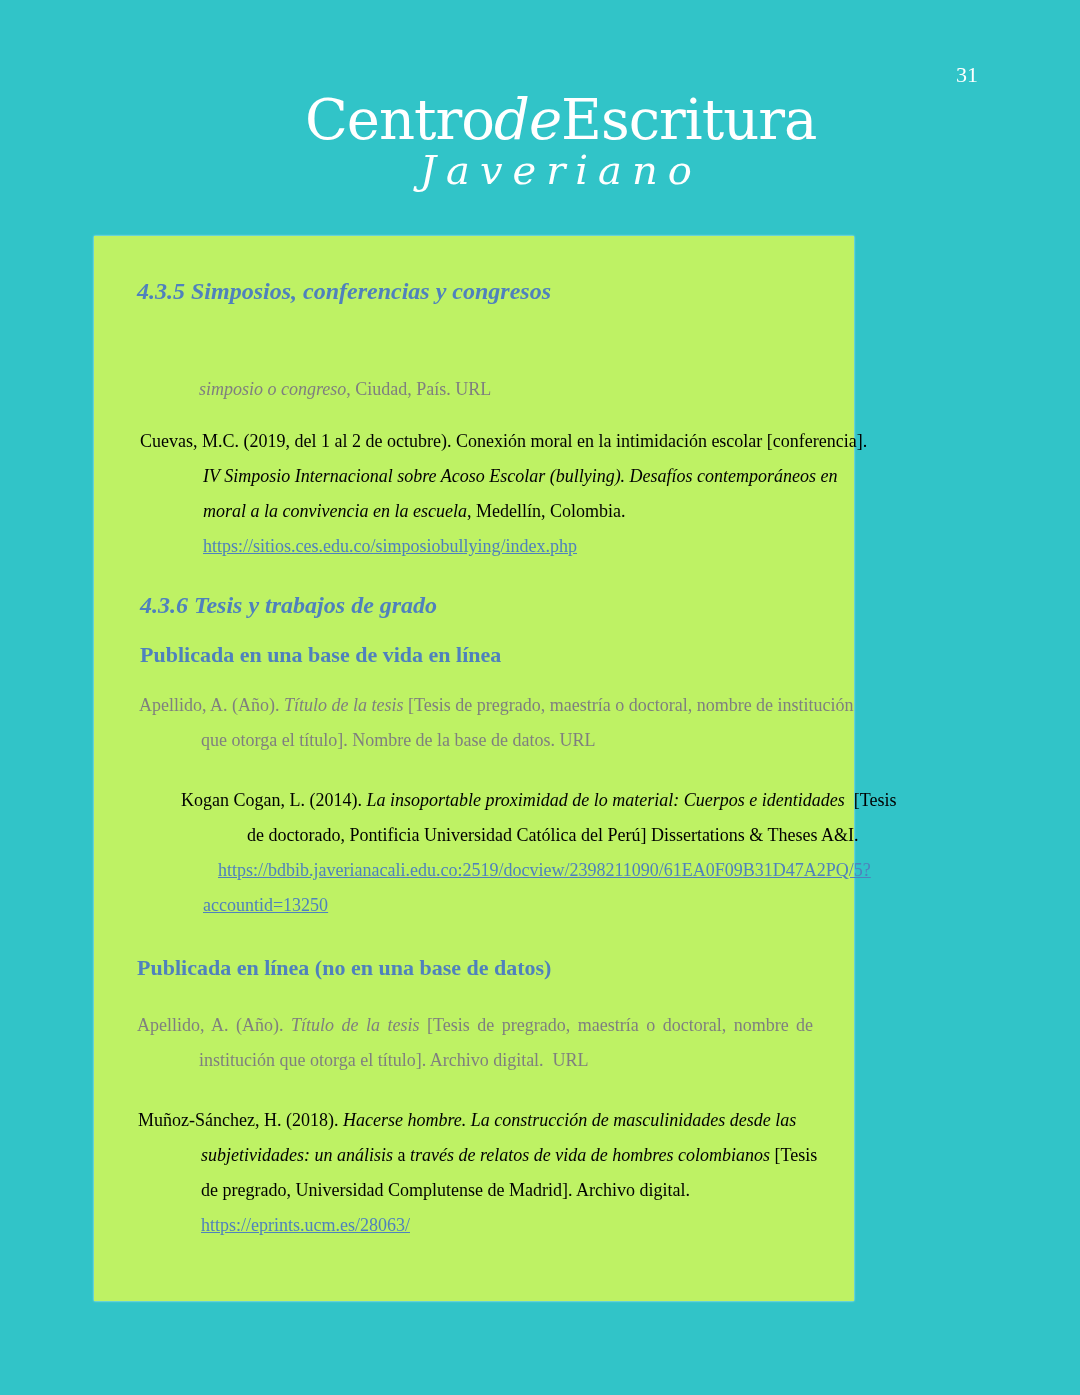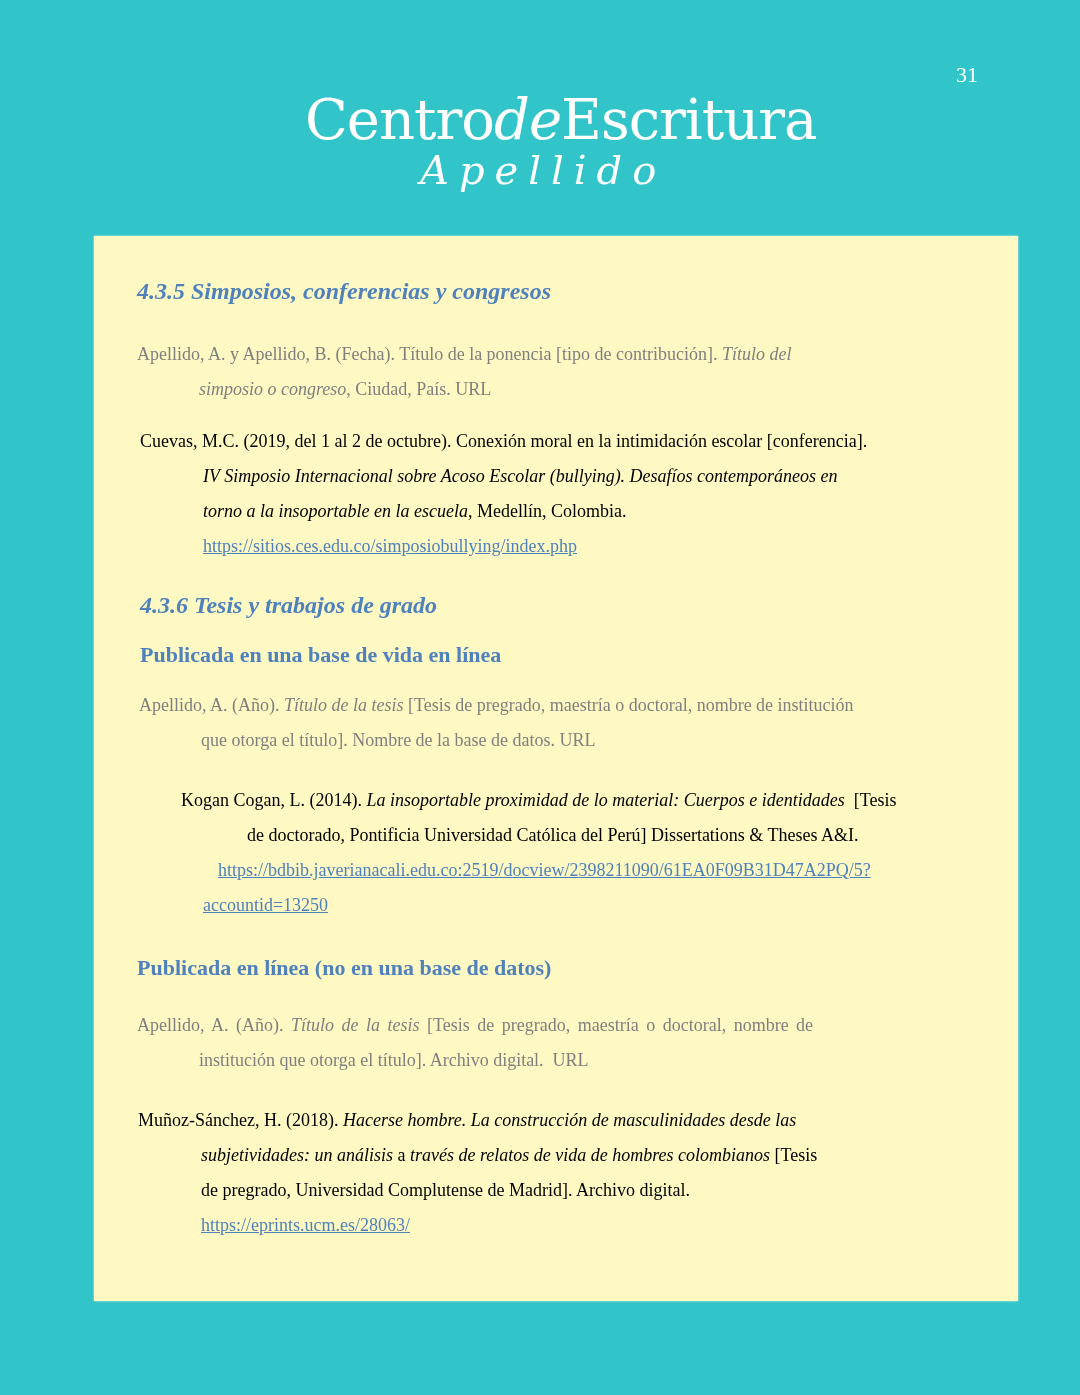--- a/index.html
+++ b/index.html
@@ -26,22 +26,22 @@
     }
     .logo-line1 .de { font-style: italic; }
     .logo-line2 {
       font-family: "DejaVu Serif", serif;
       font-style: italic;
       font-size: 40px; letter-spacing: 10px; line-height: 48px;
       position: absolute; left: 420px; top: 64px;
       white-space: nowrap;
     }
     .card {
-      position: absolute; left: 94px; top: 236px; width: 924px; height: 1065px;
-      background: #fef9c3;
+      position: absolute; left: 94px; top: 236px; width: 760px; height: 1065px;
+      background: #bef264;
       box-shadow: 0 0 2px rgba(255,255,255,0.8);
     }
     .abs { position: absolute; white-space: nowrap; }
     .h-section {
       color: #4f81bd; font-weight: bold; font-style: italic; font-size: 24px;
     }
     .h-sub {
       color: #4f81bd; font-weight: bold; font-size: 22px;
     }
     .gray { color: #7f7f7f; font-size: 18px; }
@@ -49,33 +49,32 @@
     .link { color: #4f81bd; text-decoration: underline; font-size: 18px; }
     i, .it { font-style: italic; }
   </style>
 </head>
 <body>
 
 <div class="page-number">31</div>
 
 <div class="logo">
   <div class="logo-line1"><span>Centro</span><span class="de">de</span><span>Escritura</span></div>
-  <div class="logo-line2">Apellido</div>
+  <div class="logo-line2">Javeriano</div>
 </div>
 
 <div class="card">
 
   <div class="abs h-section" style="left:43px; top:42px;">4.3.5 Simposios, conferencias y congresos</div>
 
-  <div class="abs gray" style="left:43px; top:108px;"><span>Apellido, A. y Apellido, B. (Fecha). Título de la ponencia [tipo de contribución]. </span><span class="it">Título del</span></div>
   <div class="abs gray" style="left:105px; top:143px;"><span class="it">simposio o congreso</span><span>, Ciudad, País. URL</span></div>
 
   <div class="abs black" style="left:46px; top:195px;">Cuevas, M.C. (2019, del 1 al 2 de octubre). Conexión moral en la intimidación escolar [conferencia].</div>
   <div class="abs black it" style="left:109px; top:230px;">IV Simposio Internacional sobre Acoso Escolar (bullying). Desafíos contemporáneos en</div>
-  <div class="abs black" style="left:109px; top:265px;"><span class="it">torno a la insoportable en la escuela</span><span>, Medellín, Colombia.</span></div>
+  <div class="abs black" style="left:109px; top:265px;"><span class="it">moral a la convivencia en la escuela</span><span>, Medellín, Colombia.</span></div>
   <a class="abs link" style="left:109px; top:300px;">https://sitios.ces.edu.co/simposiobullying/index.php</a>
 
   <div class="abs h-section" style="left:46px; top:356px;">4.3.6 Tesis y trabajos de grado</div>
 
   <div class="abs h-sub" style="left:46px; top:406px;">Publicada en una base de vida en línea</div>
 
   <div class="abs gray" style="left:45px; top:459px;"><span>Apellido, A. (Año). </span><span class="it">Título de la tesis</span><span> [Tesis de pregrado, maestría o doctoral, nombre de institución</span></div>
   <div class="abs gray" style="left:107px; top:494px;">que otorga el título]. Nombre de la base de datos. URL</div>
 
   <div class="abs black" style="left:47px; top:554px; white-space:pre;margin-left:40px;"><span>Kogan Cogan, L. (2014). </span><span class="it">La insoportable proximidad de lo material: Cuerpos e identidades</span><span>  [Tesis</span></div>

